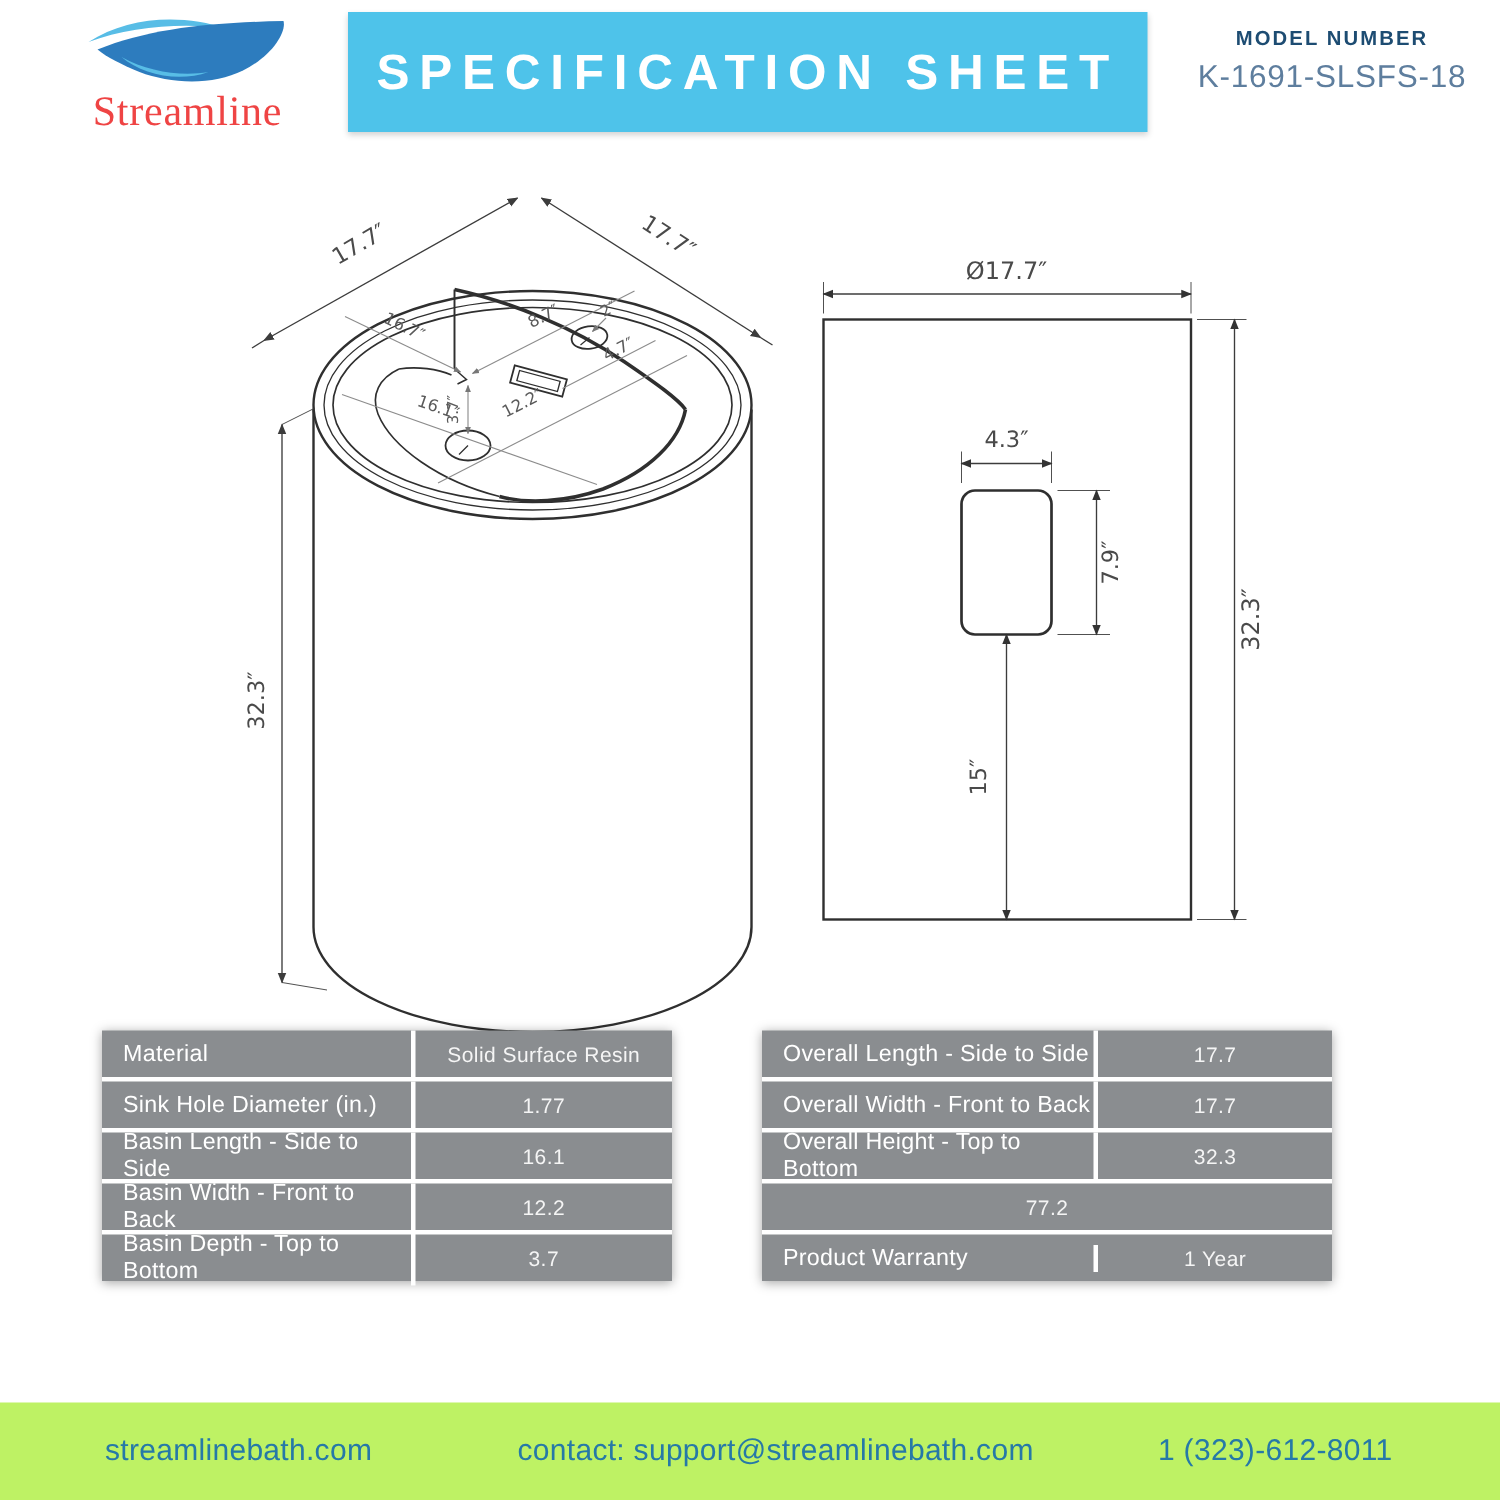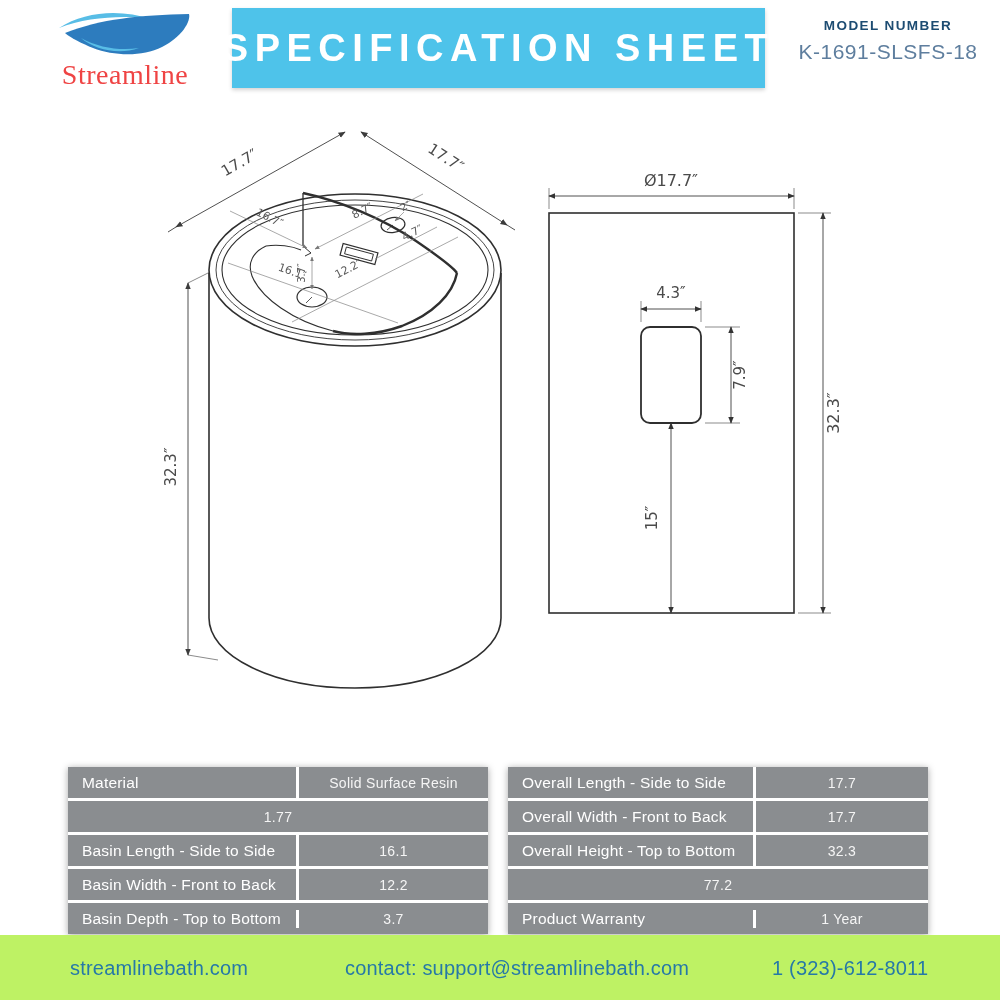--- a/index.html
+++ b/index.html
@@ -13,32 +13,32 @@
   .logo-text{
     font-family:"Liberation Serif", serif;font-size:28px;color:#ef4444;
     letter-spacing:0.5px;display:block;margin-top:1px;
   }
   .banner{
     position:absolute;left:232px;top:8px;width:533px;height:80px;
     background:#4ec3ea;display:flex;align-items:center;justify-content:center;
     box-shadow:0 2px 4px rgba(0,0,0,0.18);
   }
   .banner-title{
-    color:#ffffff;font-size:38px;font-weight:700;letter-spacing:6.5px;white-space:nowrap;
+    color:#ffffff;font-size:33px;font-weight:700;letter-spacing:6.5px;white-space:nowrap;
   }
   .model-box{position:absolute;left:788px;top:18px;width:200px;text-align:center;}
   .model-label{font-size:13.5px;font-weight:700;letter-spacing:1.4px;color:#1d4c72;display:block;}
   .model-value{font-size:21px;color:#5e7e9e;letter-spacing:0.5px;display:block;margin-top:7px;}
   
   .iso-svg{position:absolute;left:140px;top:115px;}
   .front-svg{position:absolute;left:530px;top:165px;}
   .dim-text{font-family:"DejaVu Sans", sans-serif;fill:#5a5a5a;}
   .dim-text-big{font-family:"DejaVu Sans", sans-serif;fill:#4a4a4a;}
   
-  .spec-table{position:absolute;top:767px;width:420px;box-shadow:0 1px 7px rgba(0,0,0,0.35);}
+  .spec-table{position:absolute;top:687px;width:380px;box-shadow:0 1px 7px rgba(0,0,0,0.35);}
   .spec-table.left{left:68px;}
   .spec-table.right{left:508px;}
   .spec-row{display:flex;height:31px;background:#8a8d90;margin-bottom:3px;}
   .spec-row:last-child{margin-bottom:0;align-items:center;}
   .spec-label{
     flex:0 0 55%;display:flex;align-items:center;padding-left:14px;
     border-right:3px solid #ffffff;color:#ffffff;font-size:15.5px;letter-spacing:0.2px;
     box-sizing:border-box;
   }
   .spec-table.right .spec-label{flex-basis:59%;}
@@ -182,20 +182,21 @@
     <text class="dim-text-big" x="215" y="210" font-size="15" text-anchor="middle" transform="rotate(-90 215 210)">7.9″</text>
     <text class="dim-text-big" x="127" y="353" font-size="15" text-anchor="middle" transform="rotate(-90 127 353)">15″</text>
   </svg>
 
   <div class="spec-table left">
     <div class="spec-row">
       <div class="spec-label">Material</div>
       <div class="spec-value">Solid Surface Resin</div>
     </div>
     <div class="spec-row">
+      <div class="spec-label">Sink Hole Diameter (in.)</div>
       <div class="spec-value">1.77</div>
     </div>
     <div class="spec-row">
       <div class="spec-label">Basin Length - Side to Side</div>
       <div class="spec-value">16.1</div>
     </div>
     <div class="spec-row">
       <div class="spec-label">Basin Width - Front to Back</div>
       <div class="spec-value">12.2</div>
     </div>

